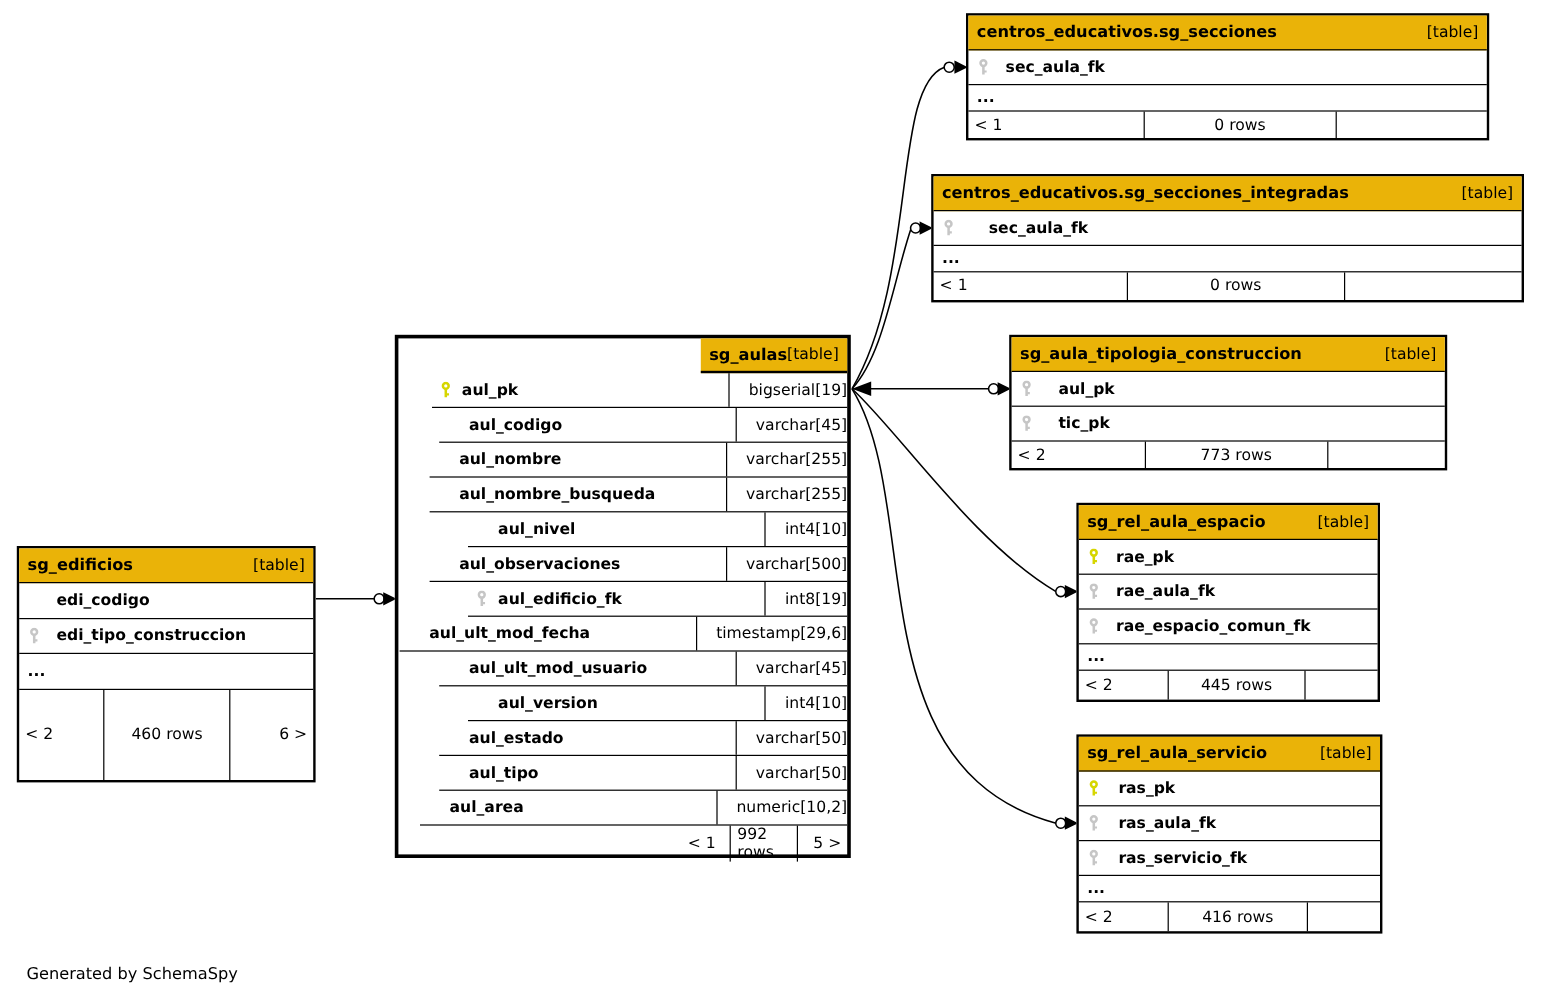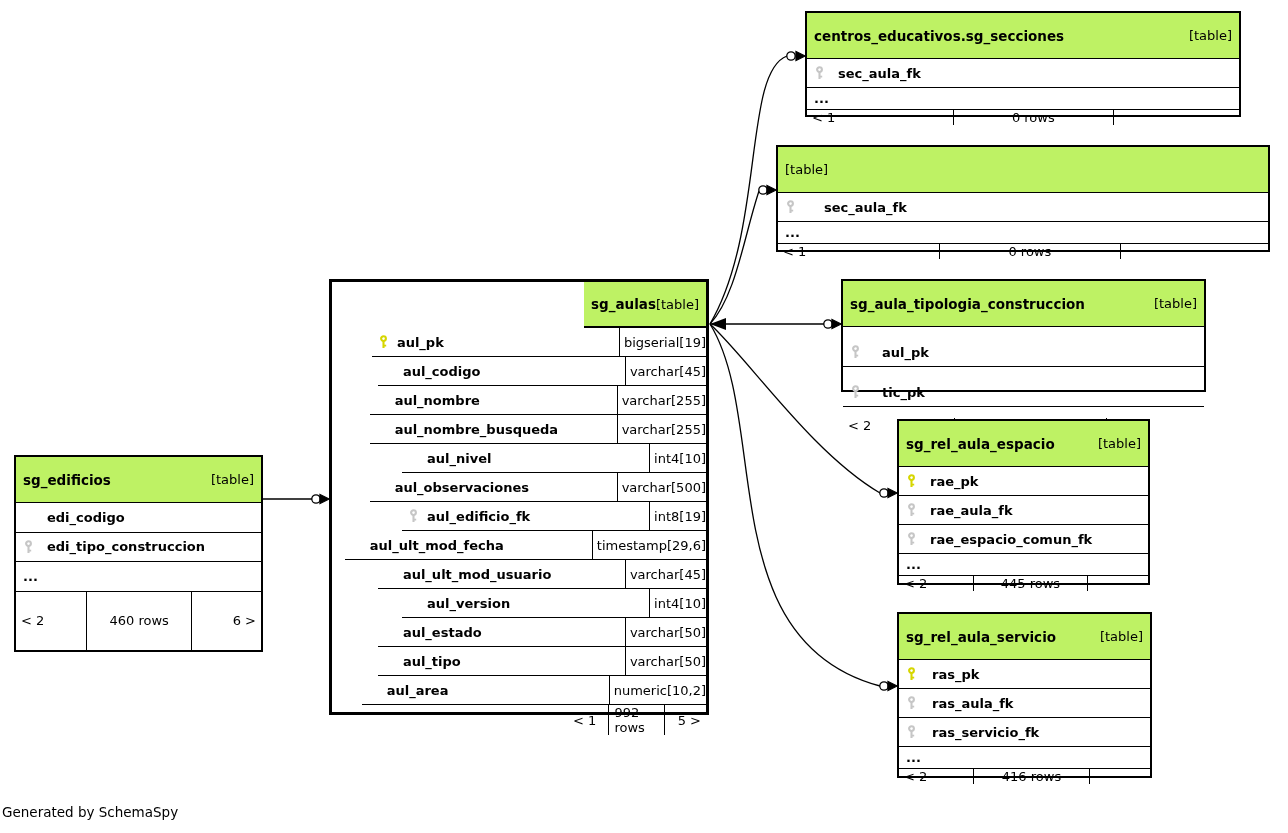--- a/index.html
+++ b/index.html
@@ -2,36 +2,36 @@
 <html><head>
 <meta charset="utf-8">
 <style>
   html,body{margin:0;padding:0;background:#fff;}
   #canvas{position:relative;width:1288px;height:833px;background:#ffffff;overflow:hidden;
           font-family:"DejaVu Sans",sans-serif;color:#000;}
   #rel-layer{position:absolute;left:0;top:0;z-index:1;}
   .tbl{position:absolute;z-index:2;background:#fff;border:2px solid #000;box-sizing:border-box;
        display:flex;flex-direction:column;font-size:13px;}
   .tbl.focus{border-width:3px;}
-  .thead{display:flex;justify-content:space-between;align-items:center;background:#bef264;
-         border-bottom:1px solid #000;padding:0 7px;height:46px;flex:none;box-sizing:border-box;}
+  .thead{display:flex;justify-content:space-between;align-items:center;background:#eab308;
+         border-bottom:1px solid #000;padding:0 7px;height:29px;flex:none;box-sizing:border-box;}
   .focus .thead{border-bottom-width:2px;}
   .tname{font-weight:bold;font-size:13.5px;cursor:pointer;}
   .ttag{font-weight:normal;font-size:13px;}
   .trow{display:flex;align-items:center;border-bottom:1px solid #000;box-sizing:border-box;
         padding-left:7px;height:29px;flex:none;}
   .trow.ellipsis{height:22px;}
   .trow:last-of-type{border-bottom:1px solid #000;}
   .keyicon{flex:none;margin-right:var(--gap,12px);}
   .keyspacer{flex:none;width:calc(11px + var(--gap,12px));}
   .pk{color:#d6d600;}
   .fk{color:#c6c6c6;}
   .cname{white-space:nowrap;font-weight:bold;}
   .ctype{border-left:1px solid #000;align-self:stretch;display:flex;align-items:center;
-         padding-left:4px;white-space:nowrap;}
+         padding-left:16px;white-space:nowrap;}
   .tfoot{display:flex;flex:1;align-items:stretch;box-sizing:border-box;}
   .tfoot span{display:flex;align-items:center;box-sizing:border-box;padding:0 5px;}
   .tfoot .f1{justify-content:flex-start;border-right:1px solid #000;}
   .tfoot .f2{justify-content:center;border-right:1px solid #000;}
   .tfoot .f3{justify-content:flex-end;}
 
   
   #t-edificios{left:14px;top:455px;width:249px;height:197px;--gap:13px;}
   #t-edificios .f1{width:29%}#t-edificios .f2{width:43%}#t-edificios .f3{width:28%}
   #t-edificios .trow{height:29.5px}
@@ -40,30 +40,30 @@
   #t-aulas .trow{height:29px;padding-left:6px;}
   #t-aulas .cname{flex:none;width:222px;}
   #t-aulas .f1{width:30%}#t-aulas .f2{width:40%}#t-aulas .f3{width:30%}
 
   #t-secciones{left:805px;top:11px;width:436px;height:106px;--gap:13px;}
   #t-secciones .f1{width:34%}#t-secciones .f2{width:37%}#t-secciones .f3{width:29%}
 
   #t-integradas{left:776px;top:145px;width:494px;height:107px;--gap:28px;}
   #t-integradas .f1{width:33%}#t-integradas .f2{width:37%}#t-integradas .f3{width:30%}
 
-  #t-tipologia{left:841px;top:279px;width:365px;height:113px;gap:11px;--gap:21px;}
+  #t-tipologia{left:841px;top:279px;width:365px;height:113px;--gap:21px;}
   #t-tipologia .f1{width:31%}#t-tipologia .f2{width:42%}#t-tipologia .f3{width:27%}
 
   #t-espacio{left:897px;top:419px;width:253px;height:166px;--gap:13px;}
   #t-espacio .f1{width:30%}#t-espacio .f2{width:46%}#t-espacio .f3{width:24%}
 
   #t-servicio{left:897px;top:612px;width:255px;height:166px;--gap:15px;}
   #t-servicio .f1{width:30%}#t-servicio .f2{width:46%}#t-servicio .f3{width:24%}
 
-  #credit{position:absolute;left:2px;top:804px;font-size:13.5px;z-index:2;}
+  #credit{position:absolute;left:22px;top:804px;font-size:13.5px;z-index:2;}
 </style>
 </head>
 <body>
 
 <div id="canvas">
 
   <svg id="rel-layer" width="1288" height="833">
     <g fill="none" stroke="#000" stroke-width="1.3">
       <path d="M263,499 L312,499"></path>
       <path d="M710,324 C765,230 743,72 787,56"></path>
@@ -221,20 +221,21 @@
     </div>
     <div class="tfoot">
       <span class="f1">&lt; 1</span>
       <span class="f2">0 rows</span>
       <span class="f3"></span>
     </div>
   </div>
 
   <div class="tbl" id="t-integradas">
     <div class="thead">
+      <span class="tname">centros_educativos.sg_secciones_integradas</span>
       <span class="ttag">[table]</span>
     </div>
     <div class="trow">
       <svg class="keyicon fk" width="11" height="14" viewBox="0 0 11 14">
           <circle cx="5.5" cy="3.6" r="2.4" fill="none" stroke="currentColor" stroke-width="2.1"></circle>
           <line x1="5.5" y1="6" x2="5.5" y2="13" stroke="currentColor" stroke-width="2.1"></line>
           <line x1="5.5" y1="10.6" x2="8.2" y2="10.6" stroke="currentColor" stroke-width="1.8"></line>
         </svg>
       <span class="cname">sec_aula_fk</span>
     </div>

